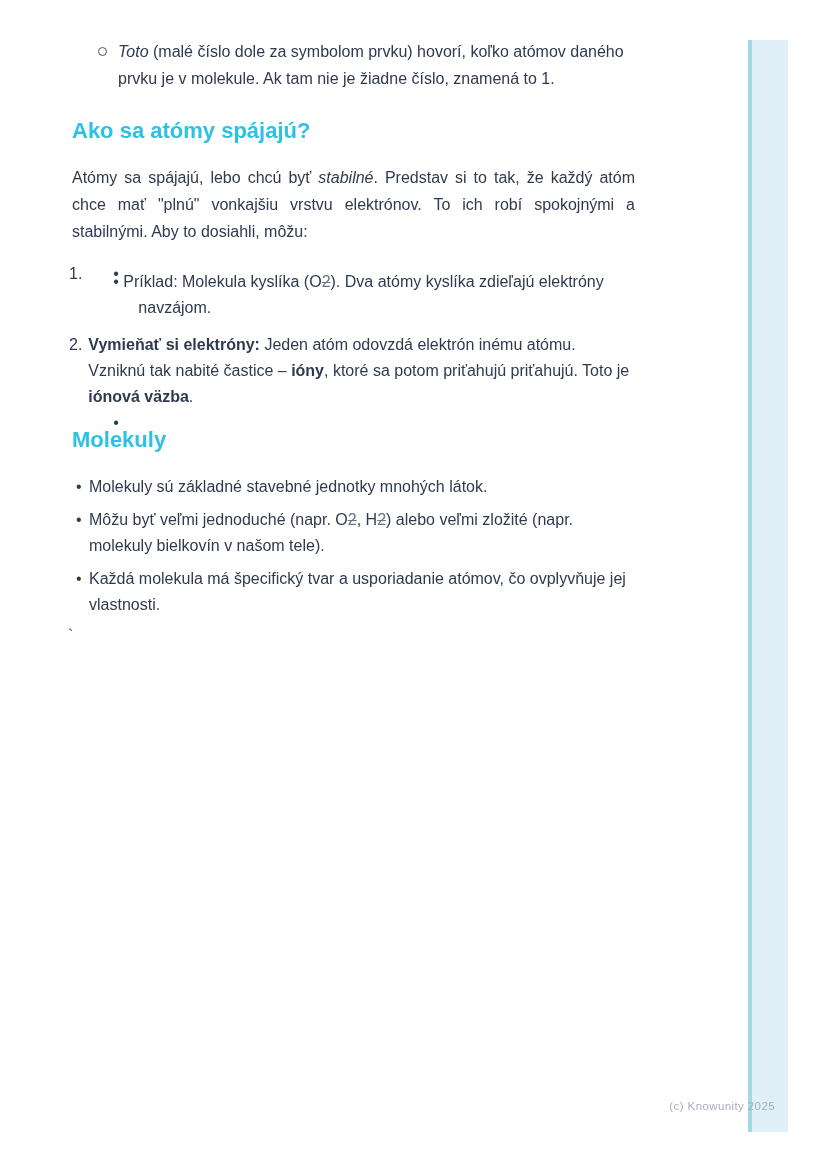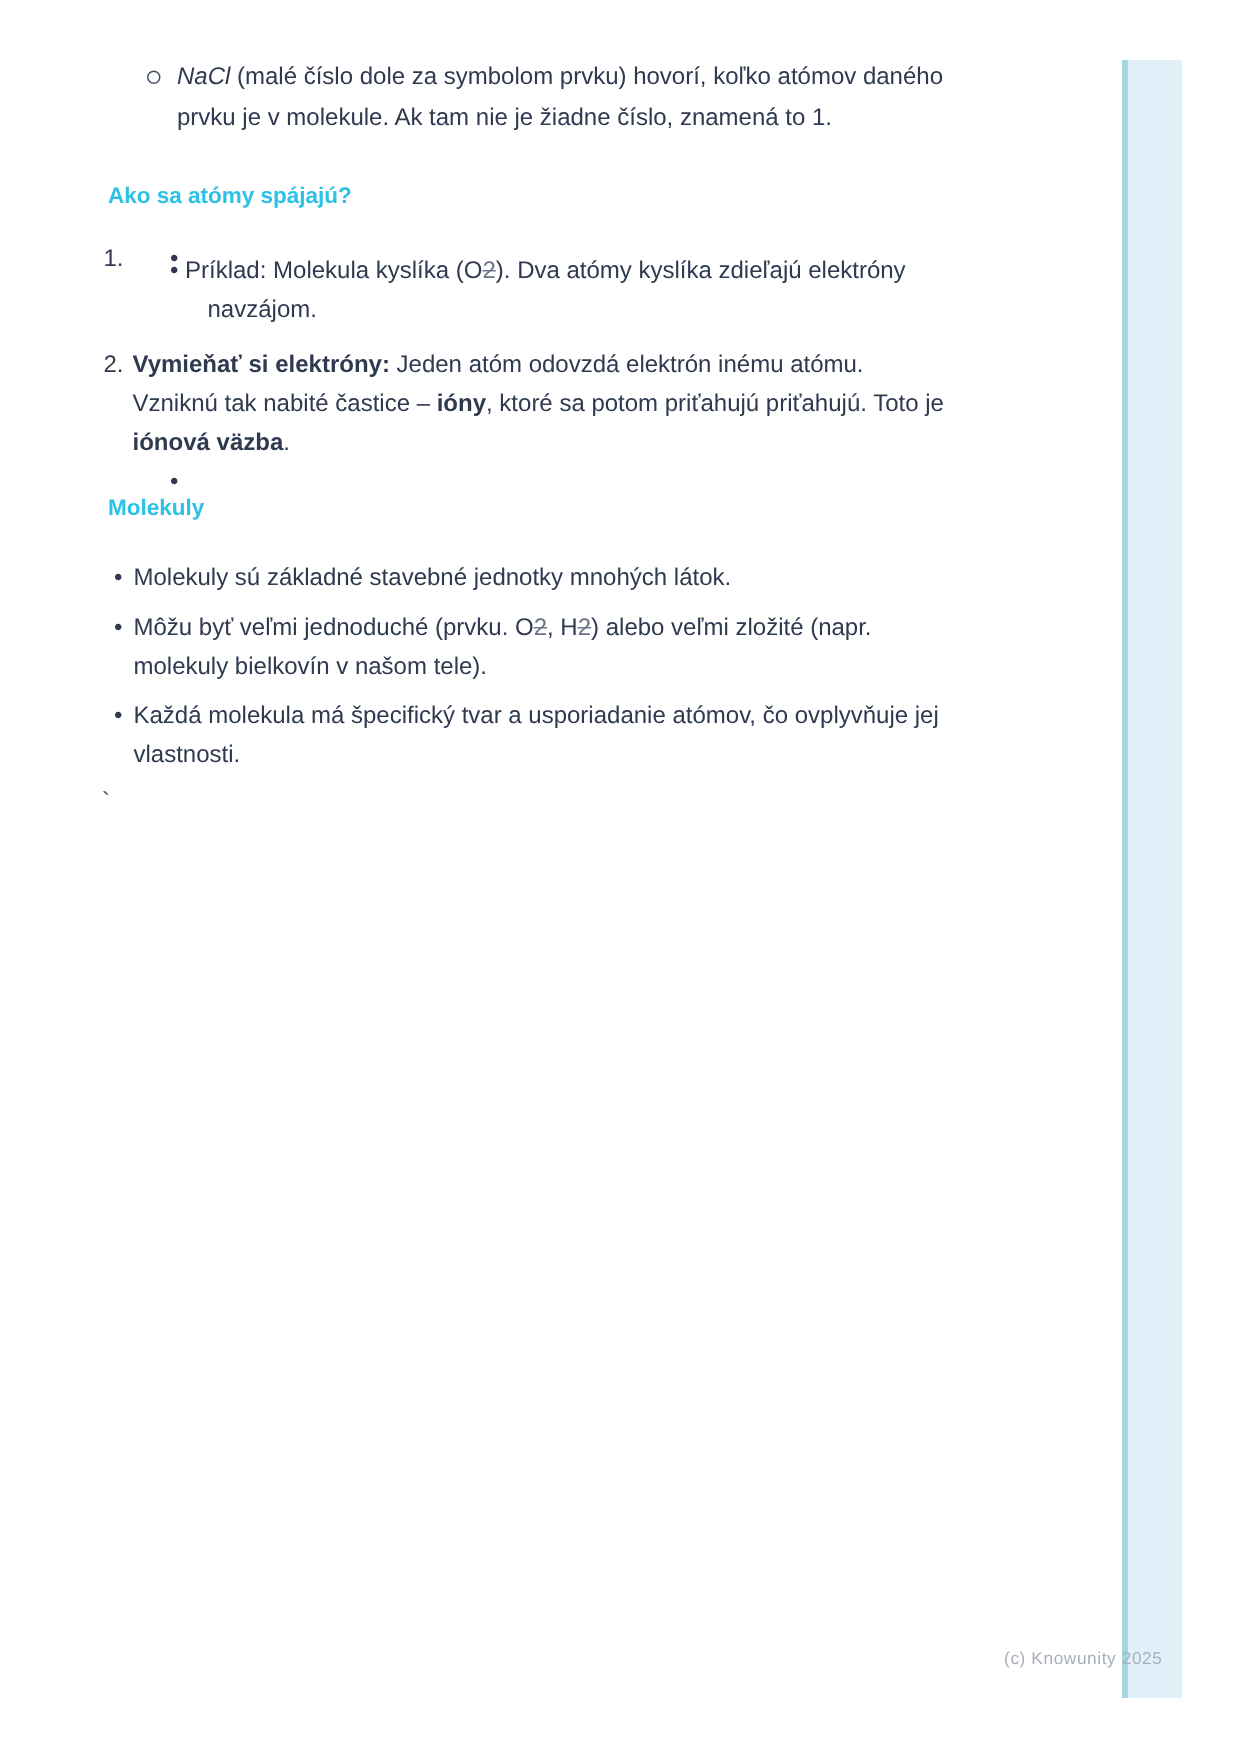--- a/index.html
+++ b/index.html
@@ -20,21 +20,21 @@
   .intro .circle {
     position:absolute; left:26px; top:9px; width:7px; height:7px;
     border:1.5px solid #46516a; border-radius:50%;
   }
 
   h1 {
     margin:22px 0 0 0; padding-bottom:15px; border-bottom:2px solid #abdff0;
     font-size:28px; line-height:36px; font-weight:700; color:#1ea7cd;
     letter-spacing:-0.2px;
   }
-  h2 { font-size:15px; line-height:27px; font-weight:700; color:#2cc2e6; }
+  h2 { font-size:22px; line-height:27px; font-weight:700; color:#2cc2e6; }
   .h2a { margin:25px 0 0 0; }
   .h2b { margin:16px 0 2px 0; }
 
   .lead { margin:20px 0 0 0; font-size:16px; line-height:27px; text-align:justify; }
 
   .olist { margin:16px 0 0 -3px; }
   .oitem { display:flex; font-size:16px; line-height:26px; }
   .oitem + .oitem { margin-top:11px; }
   .onum { flex:0 0 auto; padding-right:6px; }
   .obody { flex:1 1 auto; min-width:0; }
@@ -63,26 +63,27 @@
 </head>
 <body>
 
 <div class="page">
   <div class="side-bar"></div>
 
   <div class="content">
 
     <div class="intro">
       <span class="circle"></span>
-      <span><span class="italic">NaCl</span><span> (malé číslo dole za symbolom prvku) hovorí, koľko atómov daného prvku je v molekule. Ak tam nie je žiadne číslo, znamená to 1.</span></span>
+      <span><span class="italic">Toto</span><span> (malé číslo dole za symbolom prvku) hovorí, koľko atómov daného prvku je v molekule. Ak tam nie je žiadne číslo, znamená to 1.</span></span>
     </div>
 
 
     <h2 class="h2a">Ako sa atómy spájajú?</h2>
 
+    <p class="lead"><span>Atómy sa spájajú, lebo chcú byť </span><span class="italic">stabilné</span><span>. Predstav si to tak, že každý atóm chce mať "plnú" vonkajšiu vrstvu elektrónov. To ich robí spokojnými a stabilnými. Aby to dosiahli, môžu:</span></p>
 
     <div class="olist">
 
       <div class="oitem">
         <span class="onum">1.</span>
         <div class="obody">
           <div class="sub"><span class="dot">•</span></div>
           <div class="sub"><span class="dot">•</span><span><span>Príklad: Molekula kyslíka (O</span><span class="strike">2</span><span>). Dva atómy kyslíka zdieľajú elektróny navzájom.</span></span></div>
         </div>
       </div>
@@ -94,21 +95,21 @@
           <div class="sub"><span class="dot">•</span></div>
         </div>
       </div>
 
     </div>
 
     <h2 class="h2b">Molekuly</h2>
 
     <div class="ulist">
       <div class="uitem"><span class="dot">•</span><span><span>Molekuly sú základné stavebné jednotky mnohých látok.</span></span></div>
-      <div class="uitem"><span class="dot">•</span><span><span>Môžu byť veľmi jednoduché (prvku. O</span><span class="strike">2</span><span>, H</span><span class="strike">2</span><span>) alebo veľmi zložité (napr. molekuly bielkovín v našom tele).</span></span></div>
+      <div class="uitem"><span class="dot">•</span><span><span>Môžu byť veľmi jednoduché (napr. O</span><span class="strike">2</span><span>, H</span><span class="strike">2</span><span>) alebo veľmi zložité (napr. molekuly bielkovín v našom tele).</span></span></div>
       <div class="uitem"><span class="dot">•</span><span><span>Každá molekula má špecifický tvar a usporiadanie atómov, čo ovplyvňuje jej vlastnosti.</span></span></div>
     </div>
 
     <div class="stray">`</div>
 
   </div>
 
   <div class="footer">(c) Knowunity 2025</div>
 </div>
 

